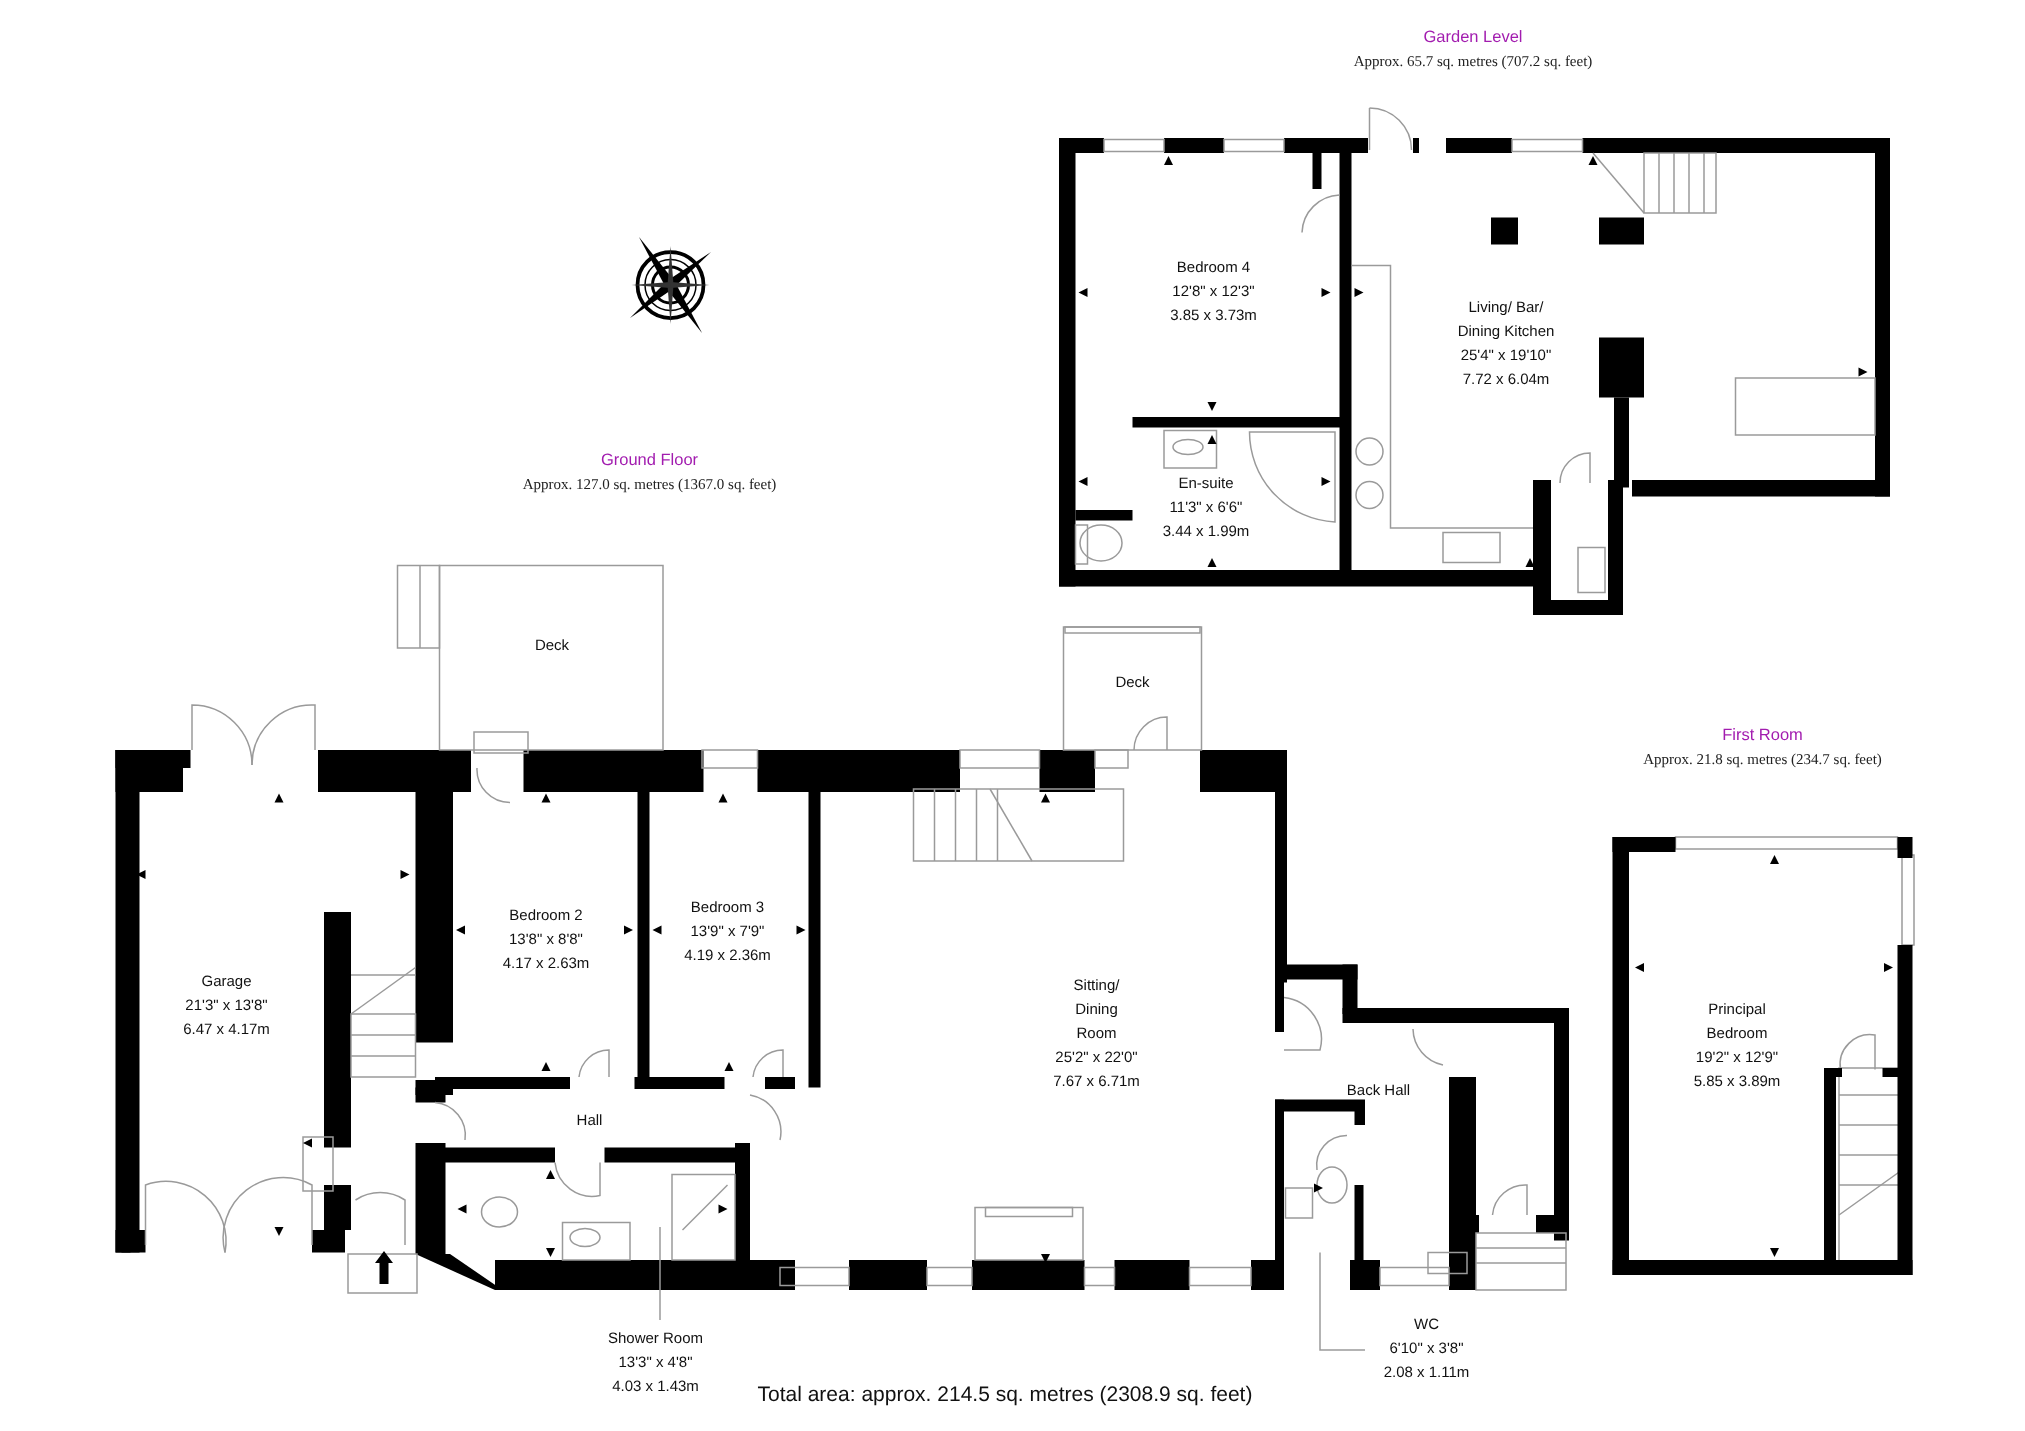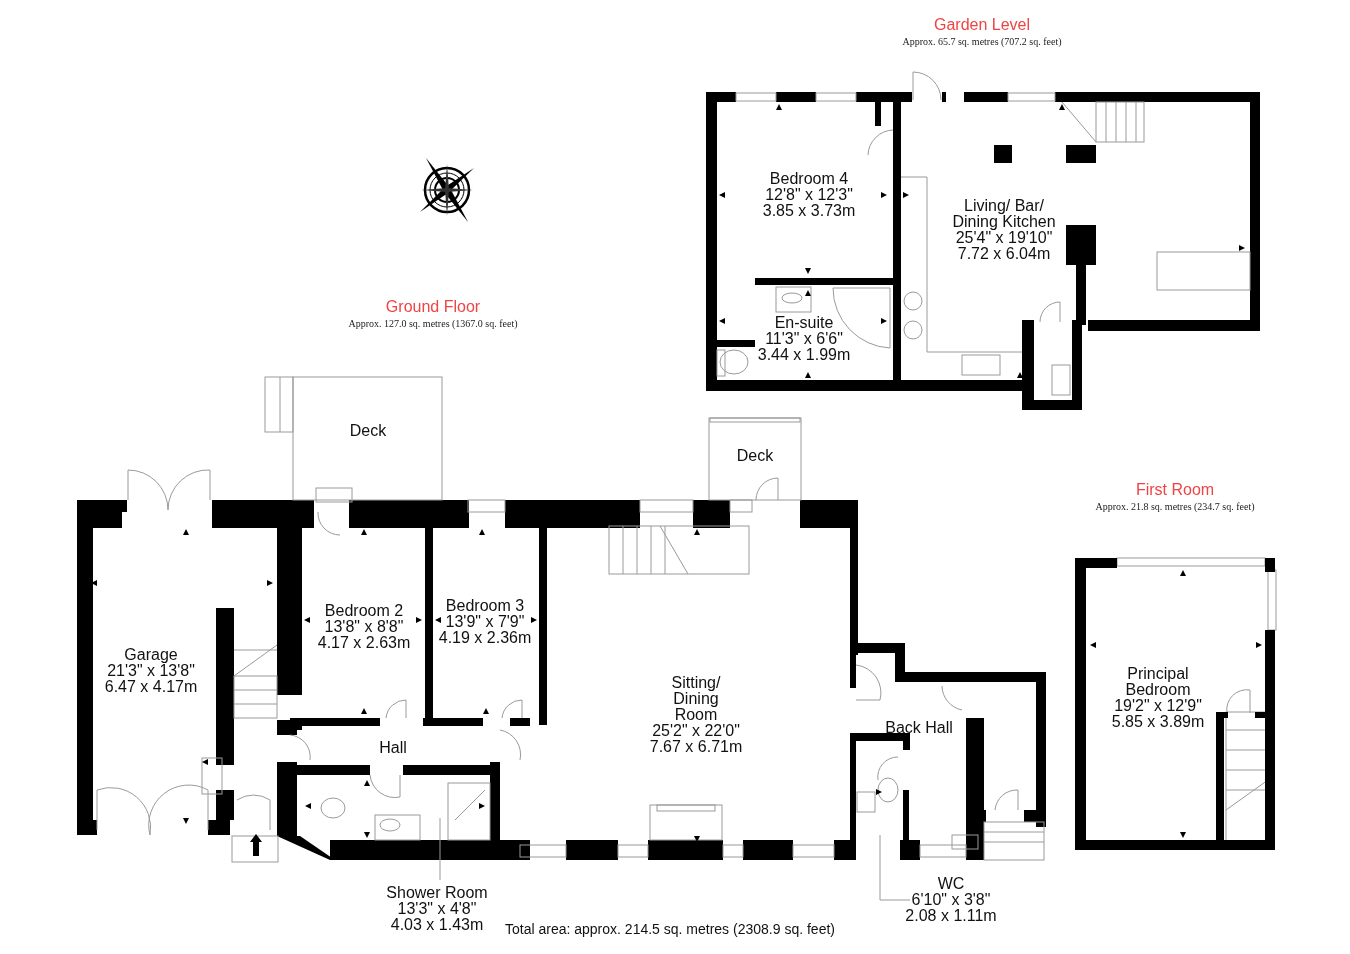--- a/index.html
+++ b/index.html
@@ -1,21 +1,21 @@
 <!DOCTYPE html>
 <html><head>
 <meta charset="utf-8">
 <style>
   html,body{margin:0;padding:0;background:#ffffff;}
   body{width:1350px;height:954px;position:relative;overflow:hidden;font-family:"Liberation Sans",sans-serif;color:#111;}
   svg.plan{position:absolute;left:0;top:0;width:1350px;height:954px;}
-  .lbl{position:absolute;text-align:center;font-family:"Liberation Sans",sans-serif;font-size:16px;line-height:16px;color:#111;white-space:nowrap;transform:translateX(-50%);}
+  .lbl{position:absolute;text-align:center;font-family:"Liberation Sans",sans-serif;font-size:10px;line-height:16px;color:#111;white-space:nowrap;transform:translateX(-50%);}
   .lbl span{display:block;}
   .floor-title{position:absolute;text-align:center;transform:translateX(-50%);white-space:nowrap;}
-  .floor-title .name{display:block;font-family:"Liberation Sans",sans-serif;font-size:16px;line-height:18px;color:#ef4444;}
+  .floor-title .name{display:block;font-family:"Liberation Sans",sans-serif;font-size:11px;line-height:18px;color:#a21caf;}
   .floor-title .area{display:block;font-family:"Liberation Serif",serif;font-size:10px;line-height:15px;color:#222;}
   .total{position:absolute;left:505px;top:921px;font-family:Liberation Sans, sans-serif;font-size:14px;color:#111;white-space:nowrap;}
   .compass{position:absolute;left:414px;top:150px;width:66px;height:80px;}
 </style>
 </head>
 <body>
 
 <svg class="plan" viewBox="0 0 1350 954" xmlns="http://www.w3.org/2000/svg">
   <g fill="#000" stroke="none">
 
@@ -311,21 +311,21 @@
 <div class="lbl" style="left:364px;top:603px;">
   <span>Bedroom 2</span>
   <span>13'8" x 8'8"</span>
   <span>4.17 x 2.63m</span>
 </div>
 <div class="lbl" style="left:485px;top:598px;">
   <span>Bedroom 3</span>
   <span>13'9" x 7'9"</span>
   <span>4.19 x 2.36m</span>
 </div>
-<div class="lbl" style="left:696px;top:650px;margin-top:25px;">
+<div class="lbl" style="left:731px;top:650px;">
   <span>Sitting/</span>
   <span>Dining</span>
   <span>Room</span>
   <span>25'2" x 22'0"</span>
   <span>7.67 x 6.71m</span>
 </div>
 <div class="lbl" style="left:393px;top:740px;">
   <span>Hall</span>
 </div>
 <div class="lbl" style="left:437px;top:885px;">

